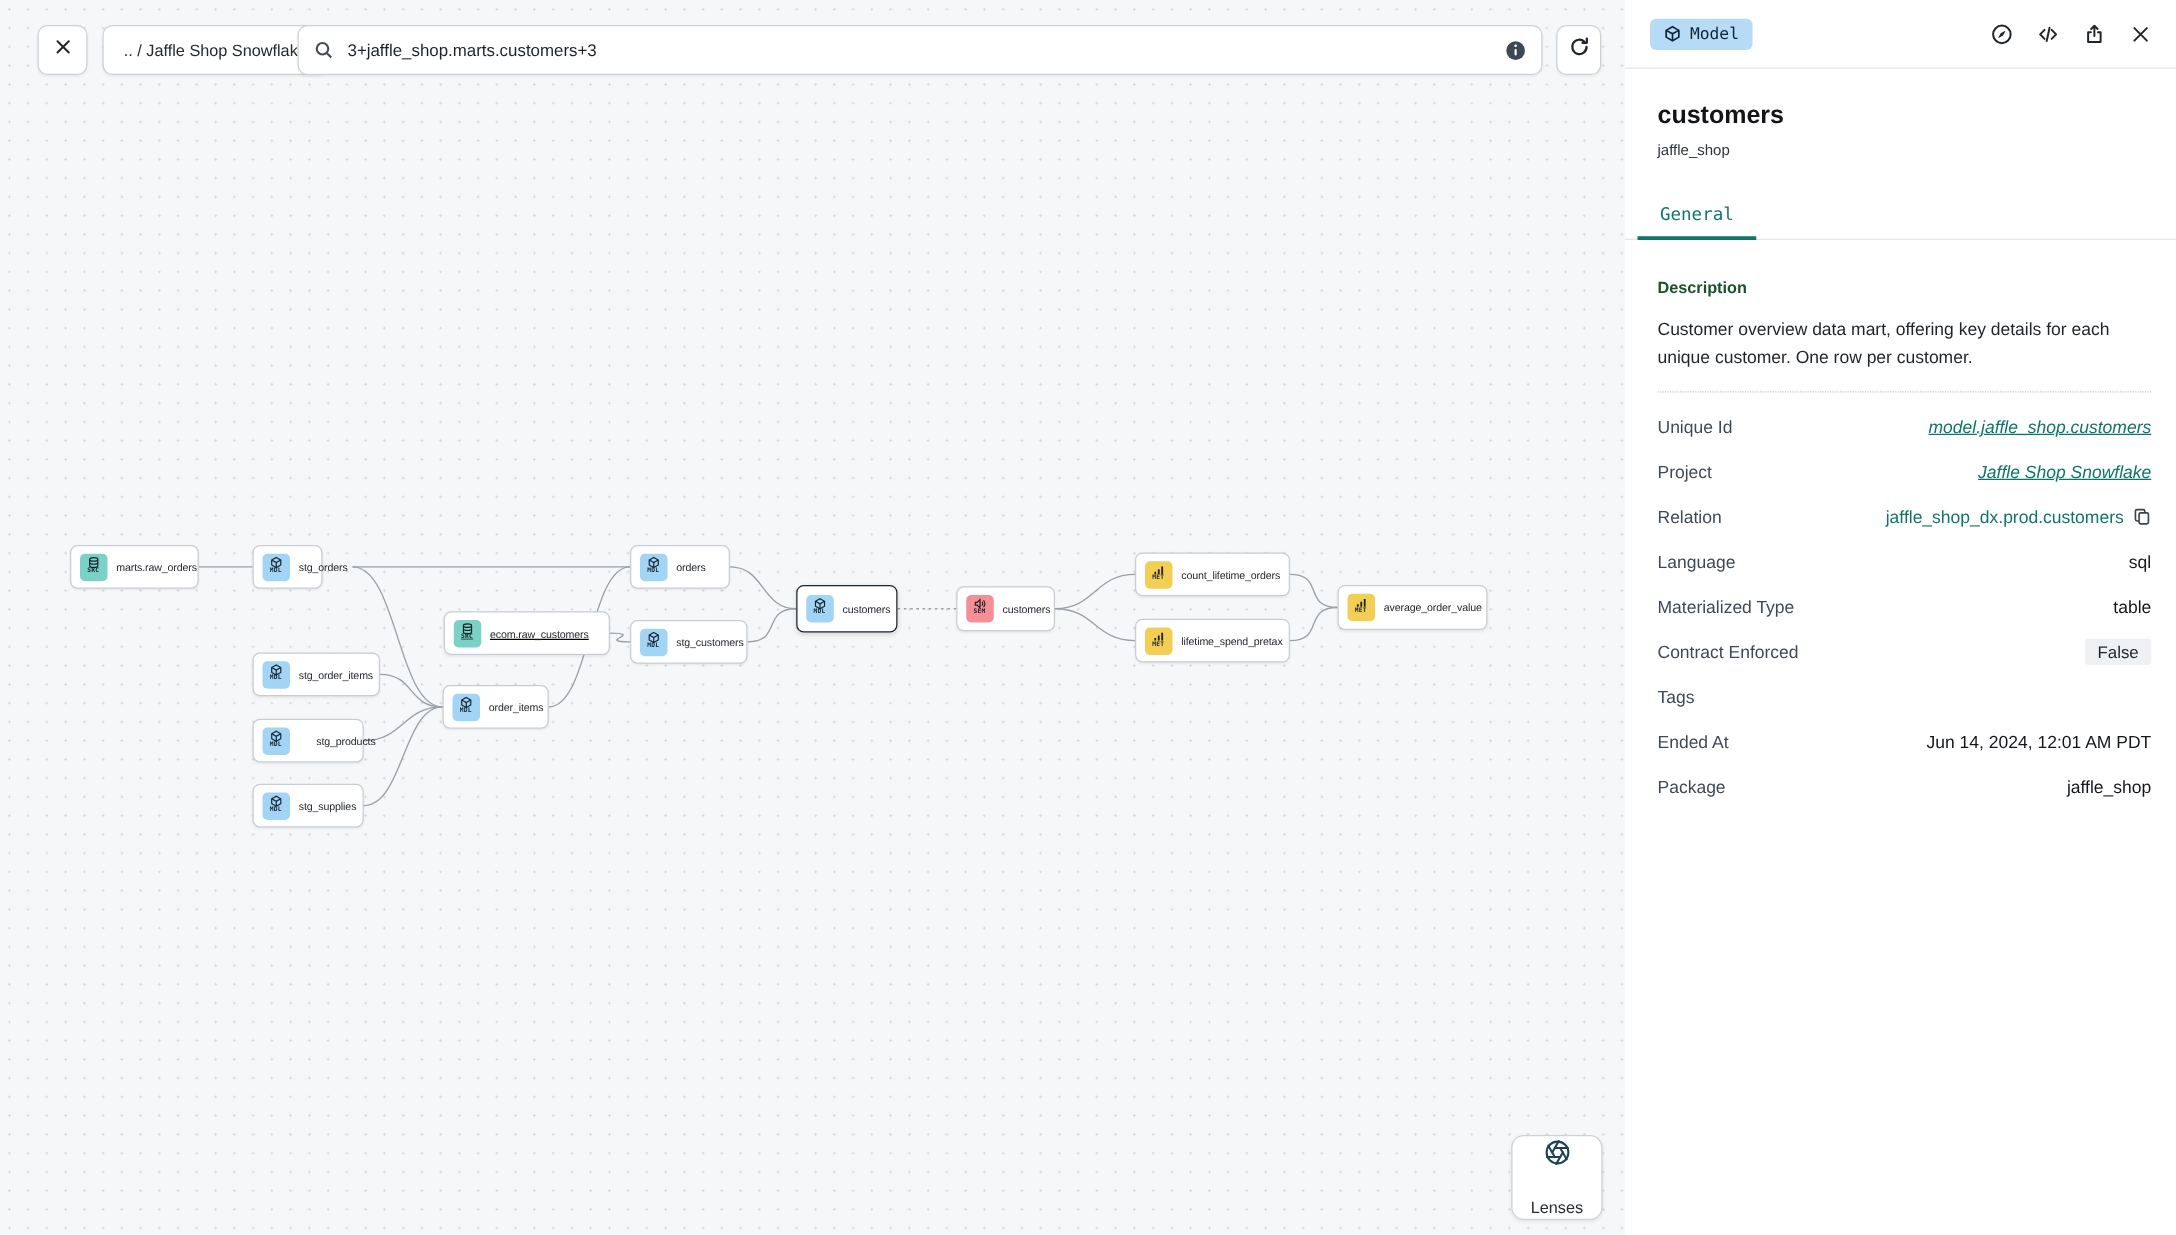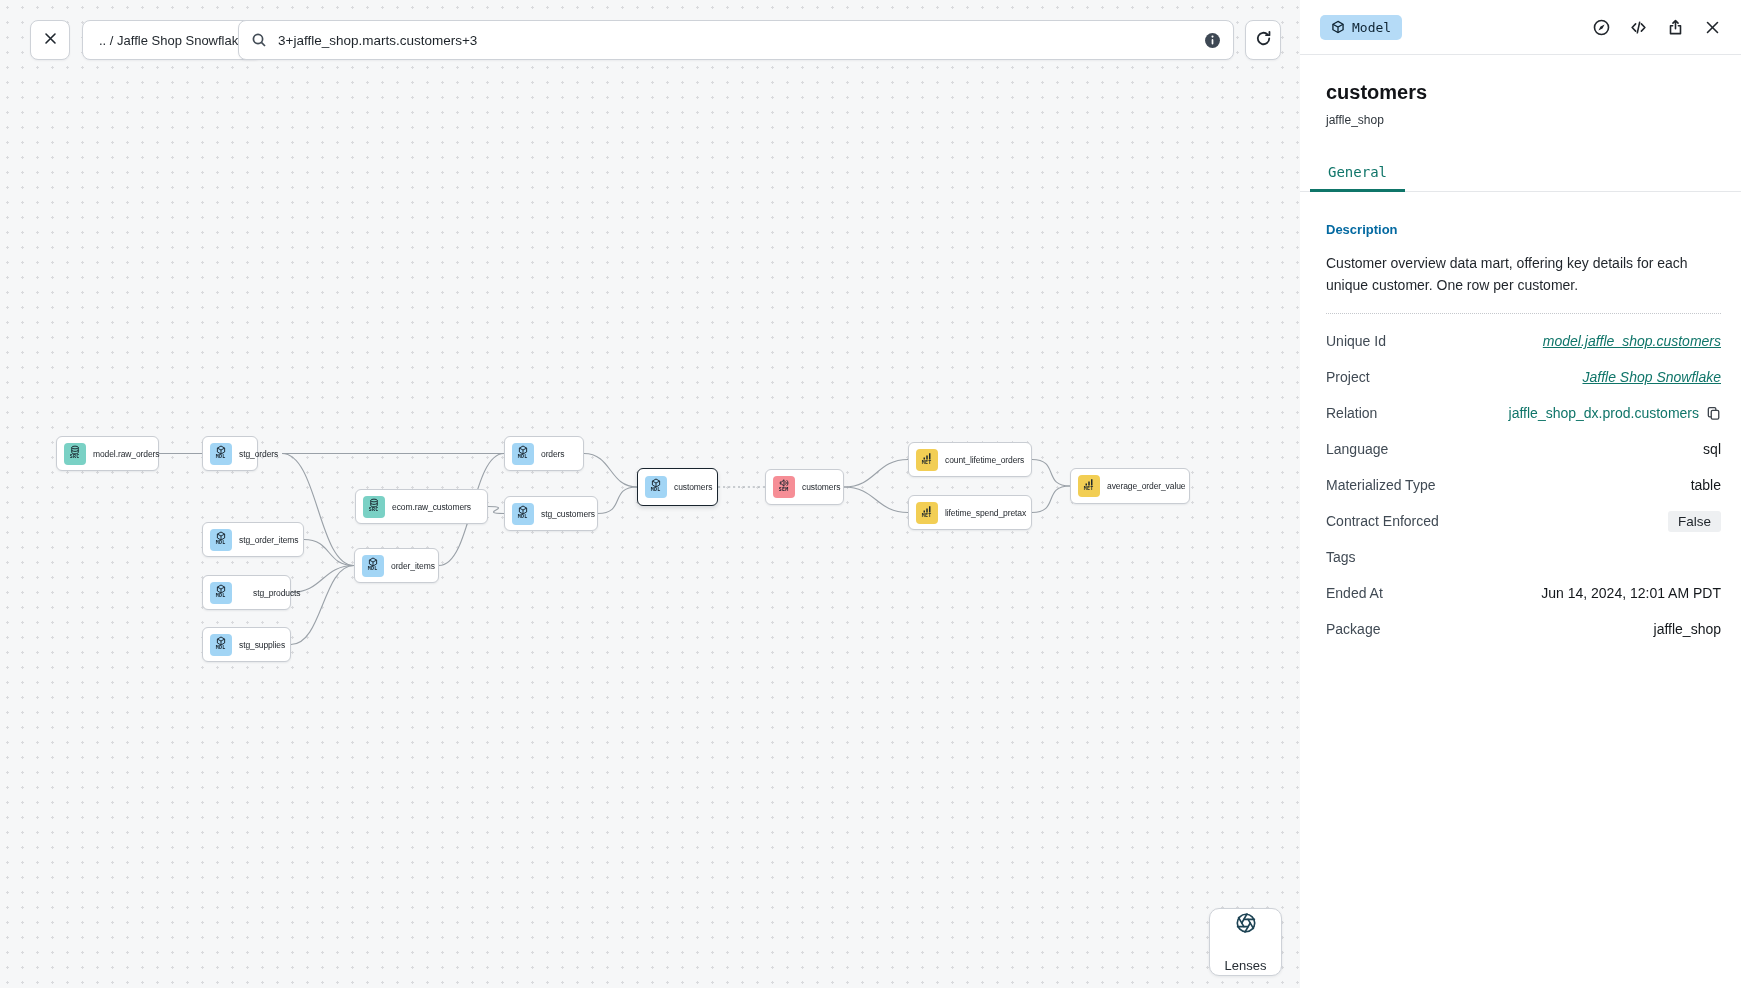--- a/index.html
+++ b/index.html
@@ -62,21 +62,21 @@
   .pab{width:18px;height:18px;cursor:pointer;display:flex;align-items:center;justify-content:center;}
   .pab svg{width:17px;height:17px;stroke:currentColor;fill:none;stroke-width:1.5;stroke-linecap:round;stroke-linejoin:round;}
 
   #panel-title{font-size:20px;font-weight:bold;color:#121418;margin:26px 26px 0;}
   #panel-subtitle{font-size:12px;color:#2e353c;margin:9px 26px 0;}
   #tabs-row{margin-top:28px;border-bottom:1px solid #e5e7ea;padding-left:10px;}
   .tab{display:inline-block;font-family:"DejaVu Sans Mono",monospace;font-size:14px;color:var(--accent);
     padding:9px 18px;border-bottom:3px solid var(--accent);margin-bottom:-1px;cursor:pointer;}
 
   #panel-content{padding:30px 20px 0 26px;}
-  #desc-label{font-size:13px;font-weight:bold;color:#0369a1;}
+  #desc-label{font-size:13px;font-weight:bold;color:#14532d;}
   #desc-text{font-size:14px;color:#1f242a;line-height:1.55;margin-top:16px;max-width:404px;}
   #desc-divider{border:none;border-bottom:1px dotted #c5c8cd;margin:17px 0 9px;}
 
   .frow{display:flex;align-items:center;justify-content:space-between;min-height:22px;padding:7px 0;}
   .flabel{font-size:14px;color:#404a54;flex:0 0 auto;}
   .fval{font-size:14px;color:#14181c;text-align:right;}
   .fval.link{color:var(--accent);text-decoration:none;cursor:pointer;}
   .fval.link.u{text-decoration:underline;font-style:italic;}
   .copy-btn{margin-left:7px;cursor:pointer;display:inline-flex;vertical-align:-2px;}
   .copy-btn svg{width:15px;height:15px;stroke:#3c434b;fill:none;stroke-width:1.4;stroke-linejoin:round;}
@@ -111,21 +111,21 @@
     <div id="node-layer">
         <div class="gnode" style="left: 56px; top: 436px; width: 103px; height: 35px;">
           <span class="gicon t-source">
             <svg viewBox="0 0 16 16">
               <ellipse cx="8" cy="4" rx="5.2" ry="2.2"></ellipse>
               <path d="M2.8 4v8c0 1.3 2.3 2.2 5.2 2.2s5.2-.9 5.2-2.2V4"></path>
               <path d="M2.8 8c0 1.3 2.3 2.2 5.2 2.2S13.2 9.3 13.2 8"></path>
             </svg>
             <span class="gtype">SRC</span>
           </span>
-          <span class="glabel">model.raw_orders</span>
+          <span class="glabel">marts.raw_orders</span>
         </div>
         <div class="gnode" style="left: 202px; top: 436px; width: 56px; height: 35px;">
           <span class="gicon t-model">
             <svg viewBox="0 0 16 16">
               <path d="M8 1.6 13.8 4.9v6.2L8 14.4 2.2 11.1V4.9z"></path>
               <path d="M8 8v6.4M2.2 4.9 8 8l5.8-3.1"></path>
             </svg>
             <span class="gtype">MDL</span>
           </span>
           <span class="glabel">stg_orders</span>
@@ -133,21 +133,21 @@
         <div class="gnode" style="left: 504px; top: 436px; width: 80px; height: 35px;">
           <span class="gicon t-model">
             <svg viewBox="0 0 16 16">
               <path d="M8 1.6 13.8 4.9v6.2L8 14.4 2.2 11.1V4.9z"></path>
               <path d="M8 8v6.4M2.2 4.9 8 8l5.8-3.1"></path>
             </svg>
             <span class="gtype">MDL</span>
           </span>
           <span class="glabel">orders</span>
         </div>
-        <div class="gnode" style="left: 355px; top: 489px; width: 133px; height: 35px;">
+        <div class="gnode" style="left: 355px; top: 489px; width: 133px; height: 35px; text-decoration: underline;">
           <span class="gicon t-source">
             <svg viewBox="0 0 16 16">
               <ellipse cx="8" cy="4" rx="5.2" ry="2.2"></ellipse>
               <path d="M2.8 4v8c0 1.3 2.3 2.2 5.2 2.2s5.2-.9 5.2-2.2V4"></path>
               <path d="M2.8 8c0 1.3 2.3 2.2 5.2 2.2S13.2 9.3 13.2 8"></path>
             </svg>
             <span class="gtype">SRC</span>
           </span>
           <span class="glabel">ecom.raw_customers</span>
         </div>

